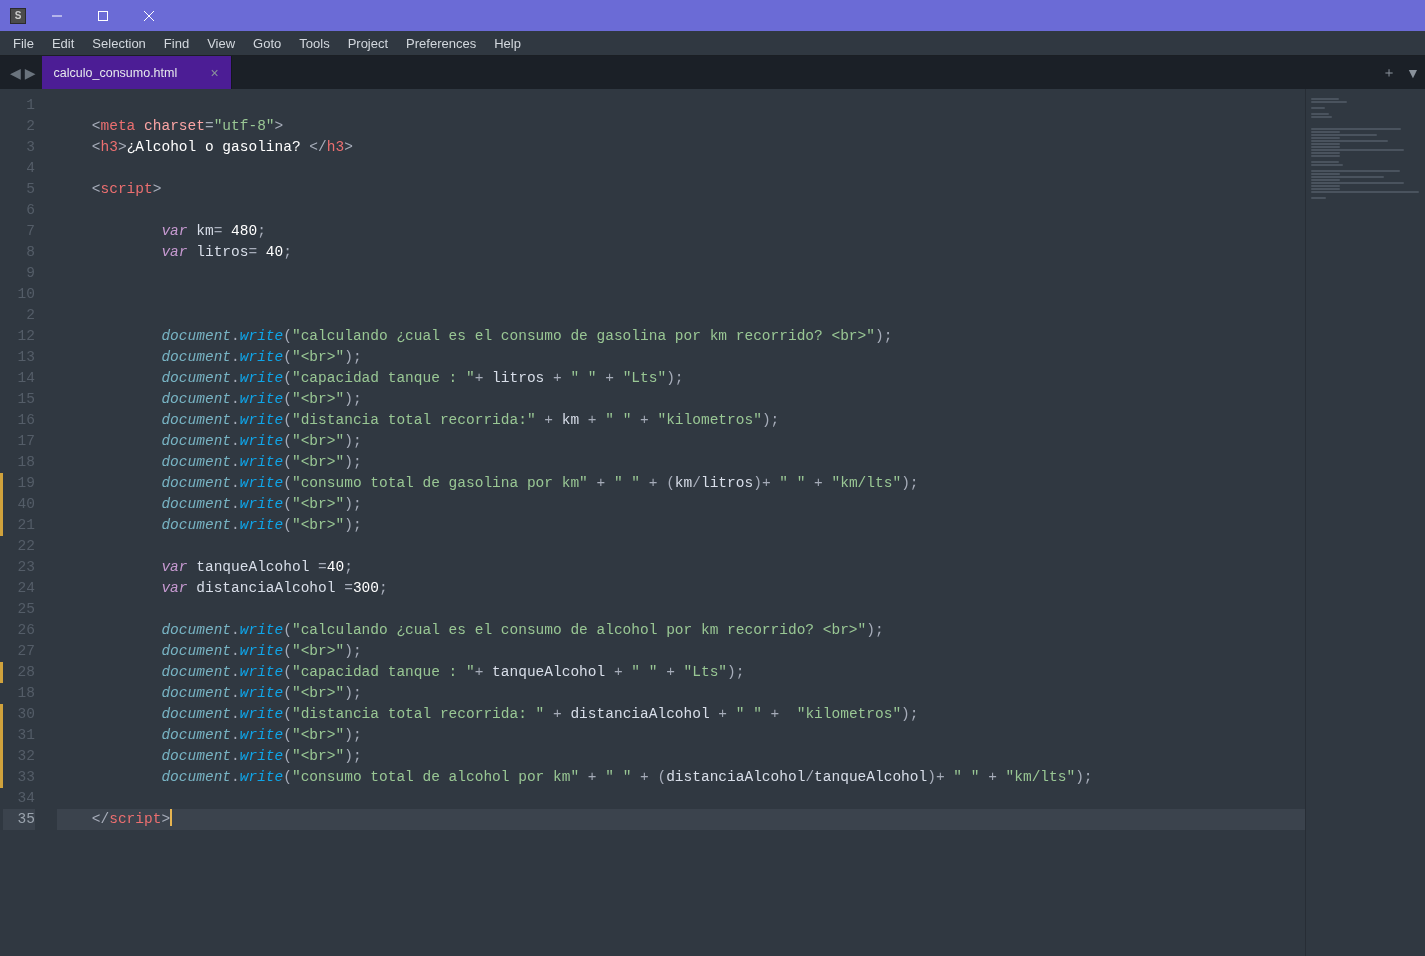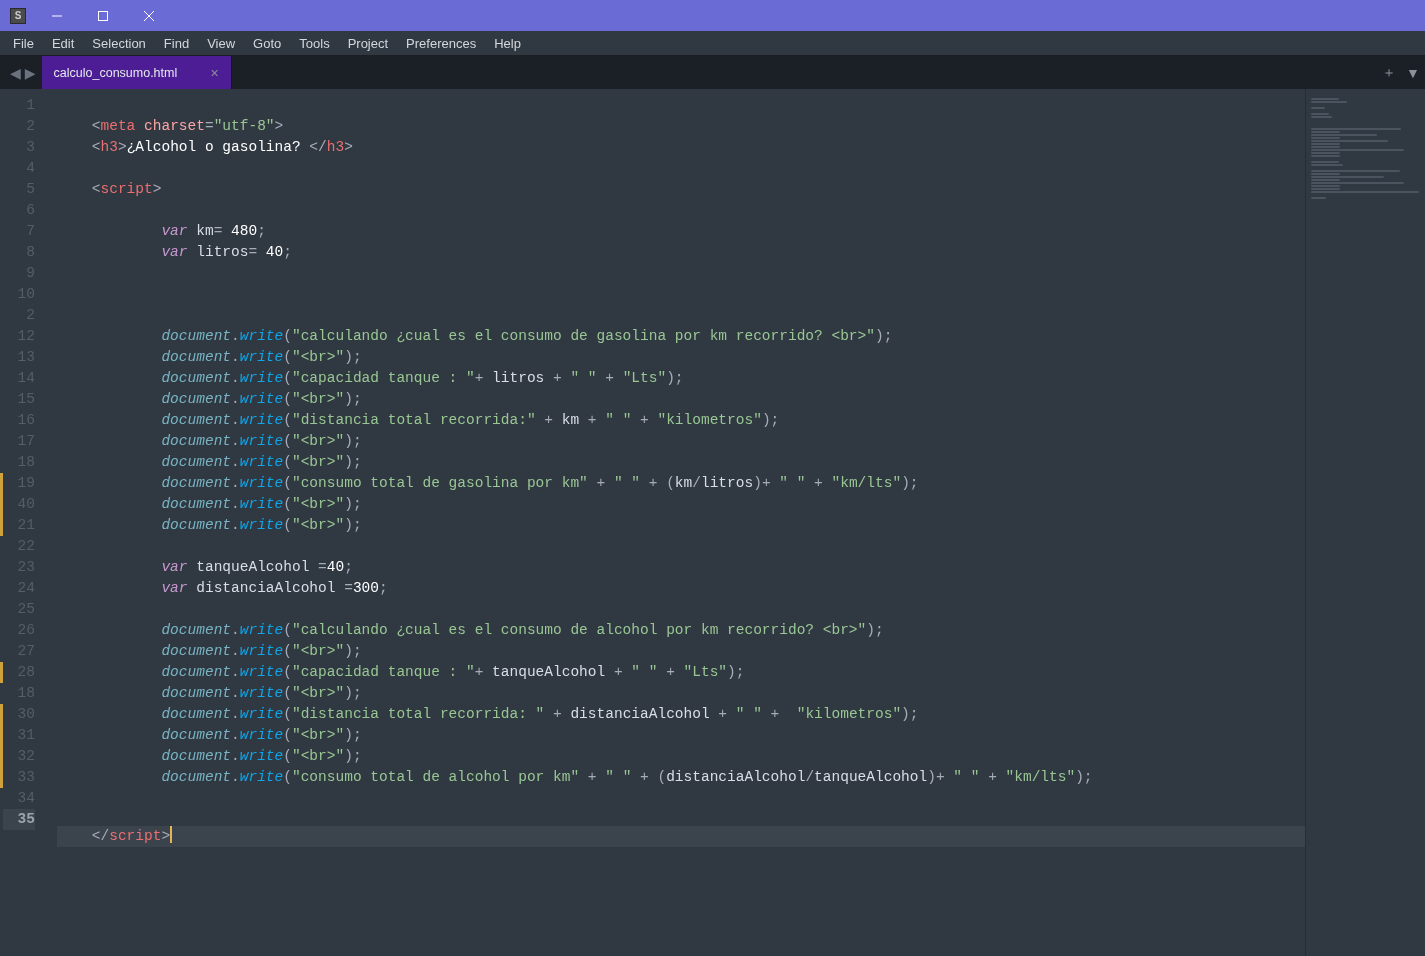--- a/index.html
+++ b/index.html
@@ -119,29 +119,29 @@
   }
   .linenos {
     width:42px;
     text-align:right;
     color:#545d68;
     padding:6px 10px 0 0;
     user-select:none;
     background:#303841;
   }
   .linenos .ln { height:21px; }
-  .linenos .ln.current { background:#3b434d; color:#9aa3ad;font-weight:bold; }
+  .linenos .ln.current { background:#3b434d; color:#9aa3ad; }
   .code {
     flex:1;
     padding:6px 0 0 12px;
     white-space:pre;
     position:relative;
   }
   .code .row { height:21px; }
-  .code .row.current { background:#3b434d;margin-top:17px; }
+  .code .row.current { background:#3b434d; }
   .cursor {
     display:inline-block;
     width:2px; height:17px;
     background:#e6b450;
     vertical-align:text-bottom;
     margin-bottom:1px;
   }
 
   .minimap {
     width:120px;

